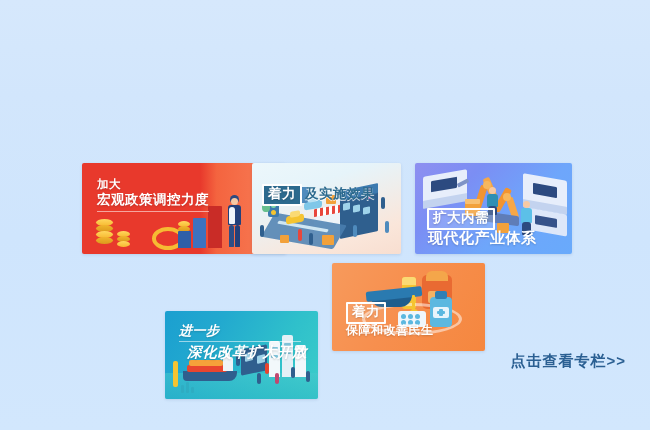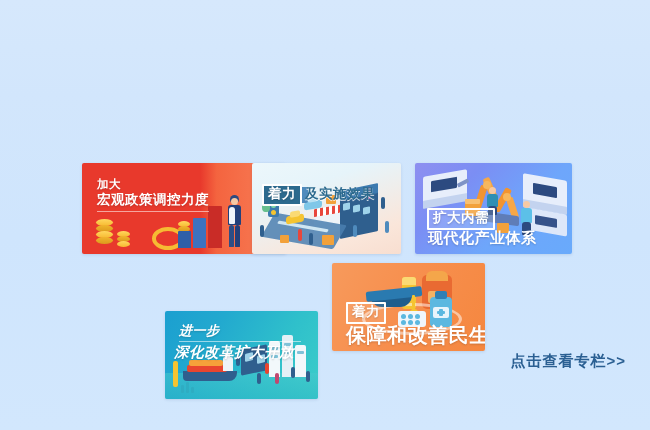--- a/index.html
+++ b/index.html
@@ -361,21 +361,21 @@
 
       <div class="blk" style="left:71px;top:44px;width:4px;height:11px;background:#2f5f8e;border-radius:2px;"></div>
       <div class="blk" style="left:92px;top:62px;width:4px;height:11px;background:#2f5f8e;border-radius:2px;"></div>
       <div class="blk" style="left:100px;top:52px;width:4px;height:11px;background:#e9452f;border-radius:2px;"></div>
       <div class="blk" style="left:110px;top:62px;width:4px;height:11px;background:#c0486f;border-radius:2px;"></div>
       <div class="blk" style="left:126px;top:56px;width:4px;height:11px;background:#2f5f8e;border-radius:2px;"></div>
       <div class="blk" style="left:141px;top:60px;width:4px;height:11px;background:#2f5f8e;border-radius:2px;"></div>
     </div>
     <div class="card-label lbl-sm" style="left:14px;top:12px;font-style:italic;font-size:13px;">进一步</div>
     <div class="hairline" style="left:14px;top:30px;width:122px;"></div>
-    <div class="card-label lbl-lg" style="left:9px;top:33px;font-style:italic;font-size:14.5px;">深化改革扩大开放</div>
+    <div class="card-label lbl-lg" style="left:22px;top:33px;font-style:italic;font-size:14.5px;">深化改革扩大开放</div>
   </div>
 
   <div class="card" id="card5">
     <div class="art">
 
       <div class="bagpart" style="left:90px;top:12px;width:30px;height:34px;background:#e96a32;border-radius:5px;"></div>
       <div class="bagpart" style="left:94px;top:8px;width:22px;height:10px;background:#f4a64a;border-radius:6px 6px 0 0;"></div>
       <div class="bagpart" style="left:96px;top:28px;width:18px;height:12px;background:#f4b264;border-radius:2px;"></div>
 
       <div class="bagpart" style="left:70px;top:14px;width:14px;height:32px;background:#f5c431;border-radius:3px;"></div>
@@ -400,18 +400,18 @@
 
       <div class="bagpart" style="left:98px;top:34px;width:22px;height:30px;background:#5cb8e0;border-radius:4px;"></div>
       <div class="bagpart" style="left:103px;top:28px;width:12px;height:8px;background:#2f7fb4;border-radius:2px;"></div>
       <div class="bagpart" style="left:101px;top:44px;width:16px;height:11px;background:#e8f4fb;border-radius:2px;"></div>
       <div class="blk" style="left:107px;top:46px;width:4px;height:7px;background:#5cb8e0;"></div>
       <div class="blk" style="left:105px;top:48px;width:8px;height:3px;background:#5cb8e0;"></div>
     </div>
     <div class="card-label" style="left:14px;top:38px;z-index:10;">
       <span class="boxed lbl-lg" style="border-color:#ffffff;background:rgba(255,255,255,.10);">着力</span>
     </div>
-    <div class="card-label lbl-lg" style="left:14px;top:60px;font-size:20px;z-index:10;">保障和改善民生</div>
+    <div class="card-label lbl-lg" style="left:14px;top:60px;font-size:12px;z-index:10;">保障和改善民生</div>
   </div>
 
   <div id="cta">点击查看专栏&gt;&gt;</div>
 
 </div>
 
 </body></html>

